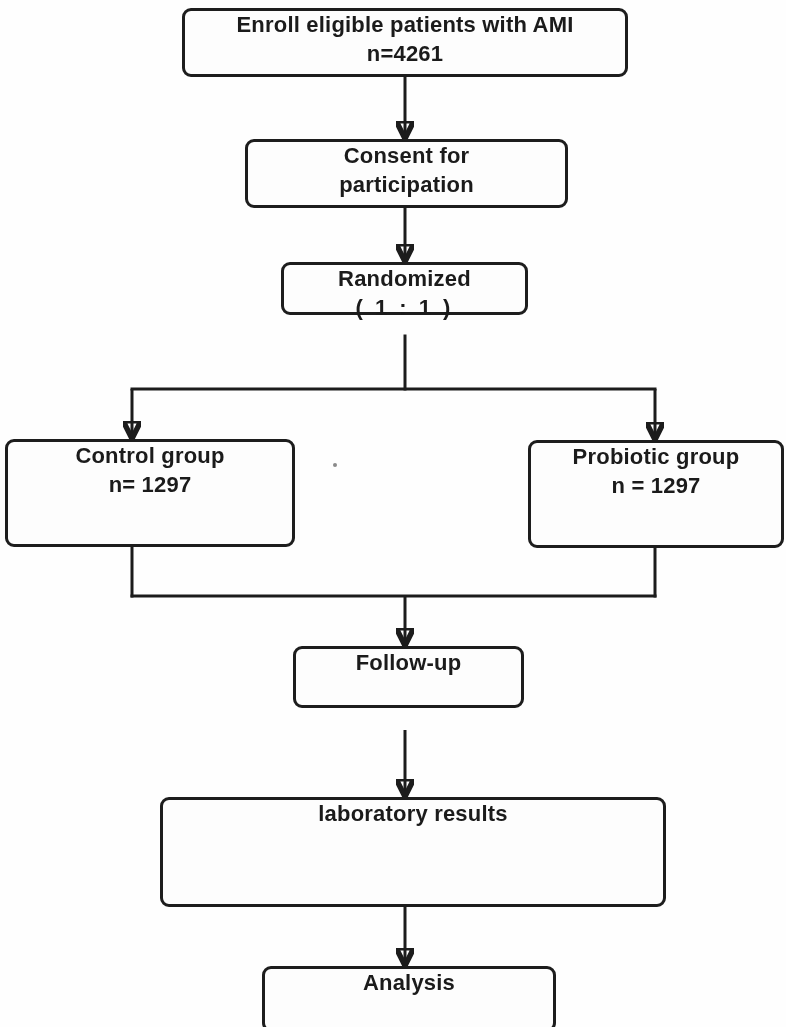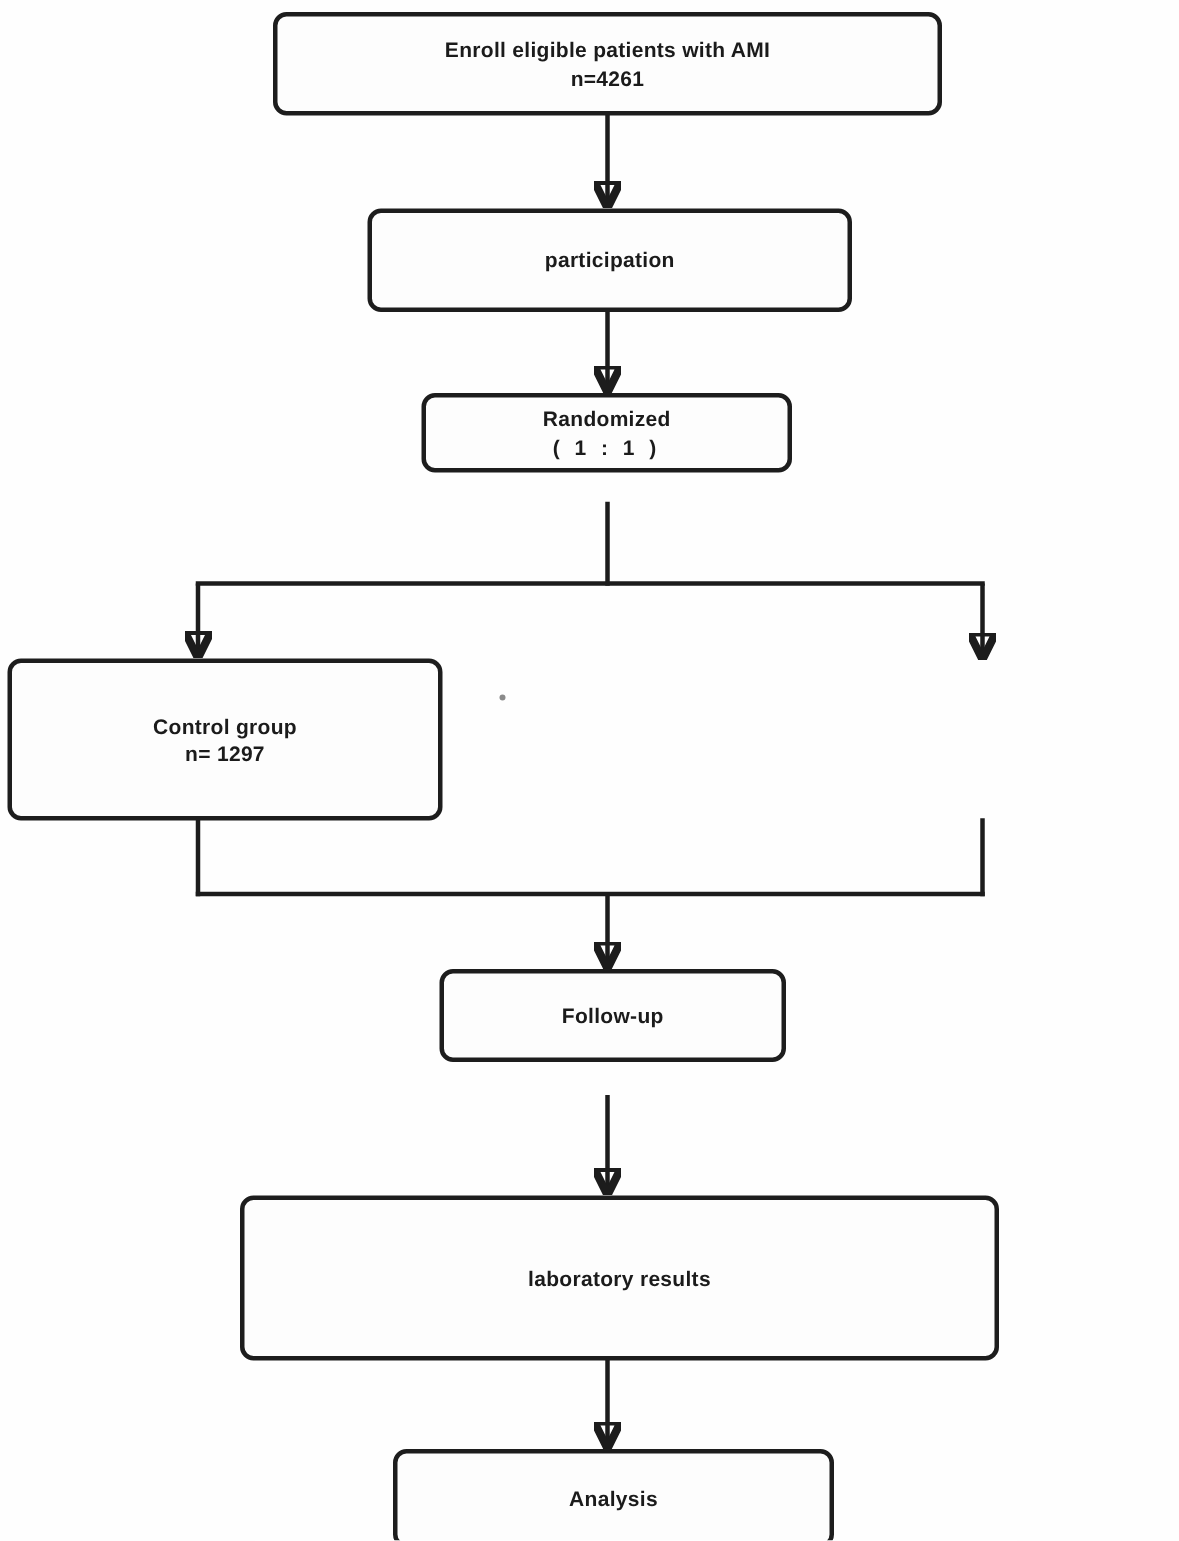--- a/index.html
+++ b/index.html
@@ -24,25 +24,24 @@
   }
   .node {
     position: absolute;
     box-sizing: border-box;
     border: 3px solid #1d1d1d;
     border-radius: 9px;
     background: #fdfdfd;
     display: flex;
     flex-direction: column;
     align-items: center;
-    justify-content: center;
     text-align: center;
     font-weight: bold;
     color: #1b1b1b;
-    font-size: 14px;
+    font-size: 22px;
     line-height: 1.3;
     letter-spacing: 0.2px;
   }
   .node span { display: block; }
   .ratio-line { letter-spacing: 3px; }
   #node-enroll     { left: 182px; top: 8px;   width: 446px; height: 69px;  }
   #node-consent    { left: 245px; top: 139px; width: 323px; height: 69px;  }
   #node-randomized { left: 281px; top: 262px; width: 247px; height: 53px;  }
   #node-control    { left: 5px;   top: 439px; width: 290px; height: 108px; }
   #node-probiotic  { left: 528px; top: 440px; width: 256px; height: 108px; }
@@ -85,33 +84,38 @@
     <path d="M405,730 V794" marker-end="url(#arrow)"></path>
     <path d="M405,906 V963" marker-end="url(#arrow)"></path>
   </svg>
 
   <div class="node" id="node-enroll">
     <span>Enroll eligible patients with AMI</span>
     <span>n=4261</span>
   </div>
 
   <div class="node" id="node-consent">
+    <span>Consent for</span>
     <span>participation</span>
   </div>
 
   <div class="node" id="node-randomized">
     <span>Randomized</span>
     <span class="ratio-line">( 1 : 1 )</span>
   </div>
 
   <div class="node" id="node-control">
     <span>Control group</span>
     <span>n= 1297</span>
   </div>
 
+  <div class="node" id="node-probiotic">
+    <span>Probiotic group</span>
+    <span>n = 1297</span>
+  </div>
 
   <div class="node" id="node-followup">
     <span>Follow-up</span>
   </div>
 
   <div class="node" id="node-collect">
     <span>laboratory results</span>
   </div>
 
   <div class="node" id="node-analysis">

